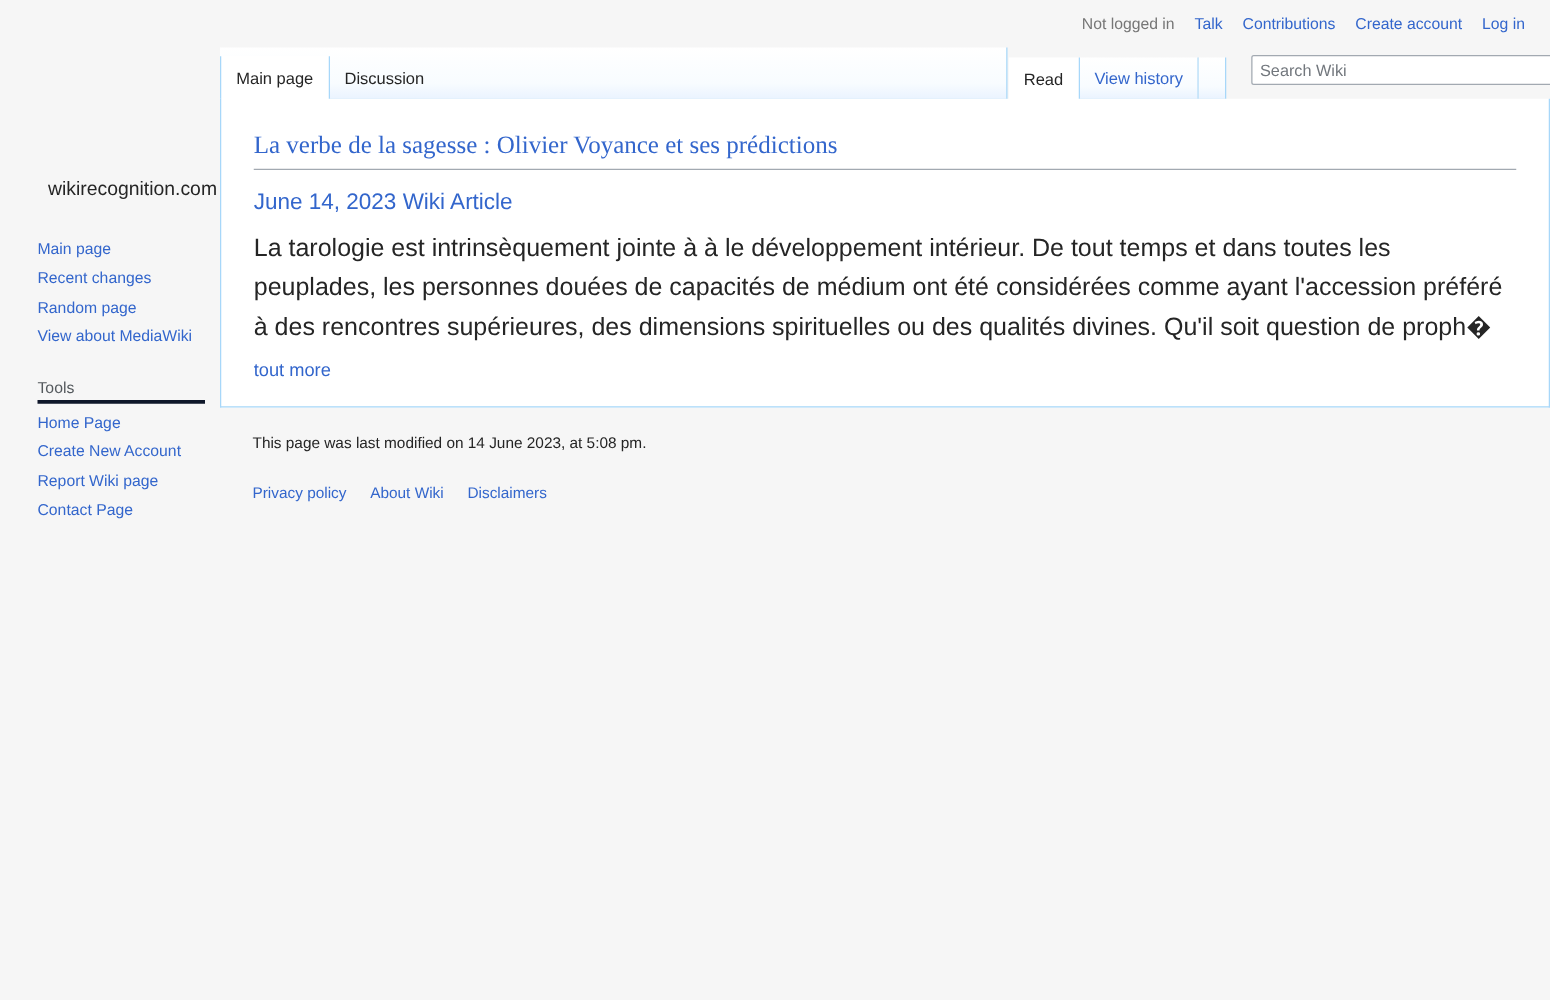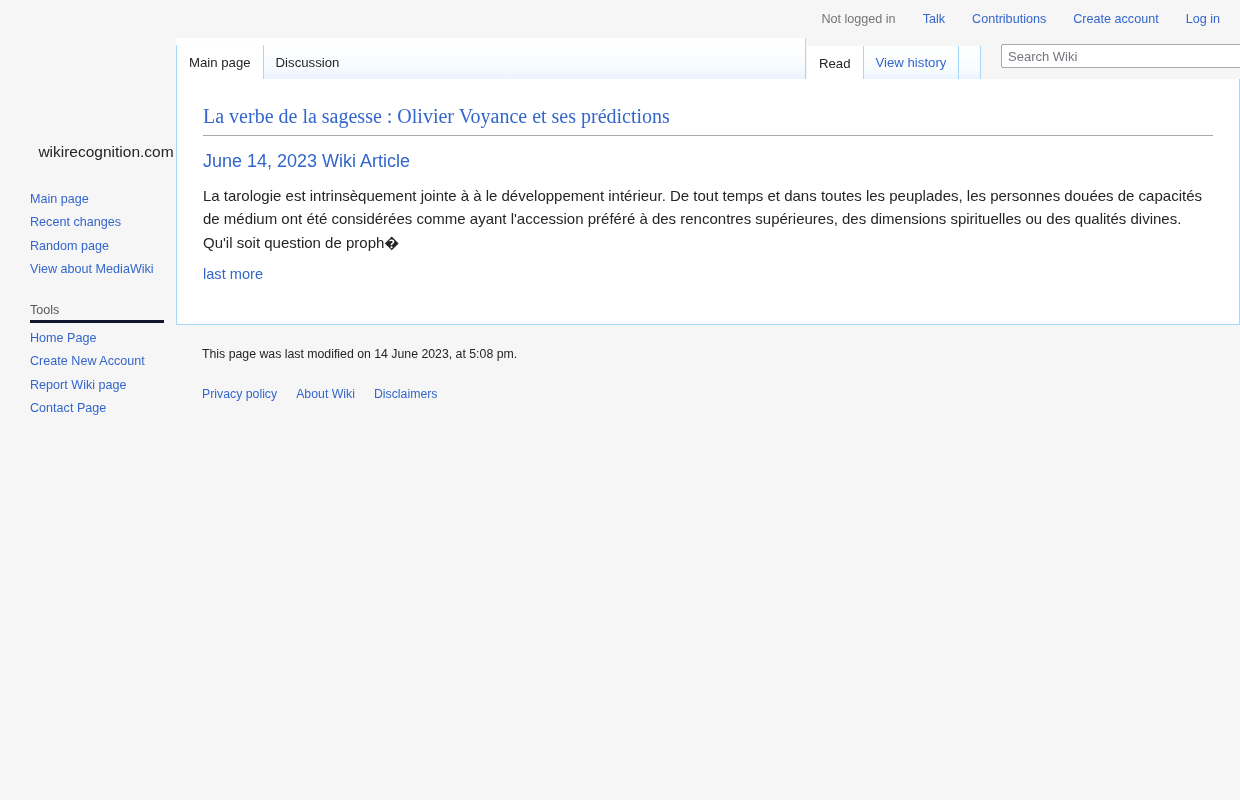--- a/index.html
+++ b/index.html
@@ -17,21 +17,21 @@
 
   
   #personal-bar {
     position: absolute;
     top: 0; right: 0;
     height: 38px;
     display: flex;
     align-items: center;
     justify-content: flex-start;
     padding-right: 12px;
-    gap: 11px;
+    gap: 0;
     background: transparent;
   }
   #personal-bar .p-item {
     font-size: 12.6px;
     line-height: 1;
     padding: 0 8px;
     white-space: nowrap;
   }
   #personal-bar .p-item.plain { color: #767676; }
   #personal-bar .p-item.link { color: #36c; cursor: pointer; }
@@ -185,21 +185,21 @@
   }
   #article-subtitle {
     margin: 14px 0 0 0;
     font-size: 18px;
     font-weight: normal;
     color: #36c;
     line-height: 1.25;
   }
   #article-body {
     margin: 11px 0 0 0;
-    font-size: 15px;
+    font-size: 20px;
     line-height: 1.58;
     color: #252525;
   }
   #read-more {
     display: inline-block;
     margin-top: 11px;
     font-size: 14.6px;
     color: #36c;
     text-decoration: none;
     cursor: pointer;
@@ -284,21 +284,21 @@
         <li><a>Report Wiki page</a></li>
         <li><a>Contact Page</a></li>
       </ul>
     </div>
   </div>
 
   <div id="content">
     <h1 id="first-heading">La verbe de la sagesse : Olivier Voyance et ses prédictions</h1>
     <div id="article-subtitle">June 14, 2023 Wiki Article</div>
     <p id="article-body">La tarologie est intrinsèquement jointe à à le développement intérieur. De tout temps et dans toutes les peuplades, les personnes douées de capacités de médium ont été considérées comme ayant l'accession préféré à des rencontres supérieures, des dimensions spirituelles ou des qualités divines. Qu'il soit question de proph�</p>
-    <a id="read-more">last more</a>
+    <a id="read-more">tout more</a>
   </div>
 
   <div id="footer">
     <p id="footer-info">This page was last modified on 14 June 2023, at 5:08 pm.</p>
     <ul id="footer-places">
       <li><a>Privacy policy</a></li>
       <li><a>About Wiki</a></li>
       <li><a>Disclaimers</a></li>
     </ul>
   </div>

